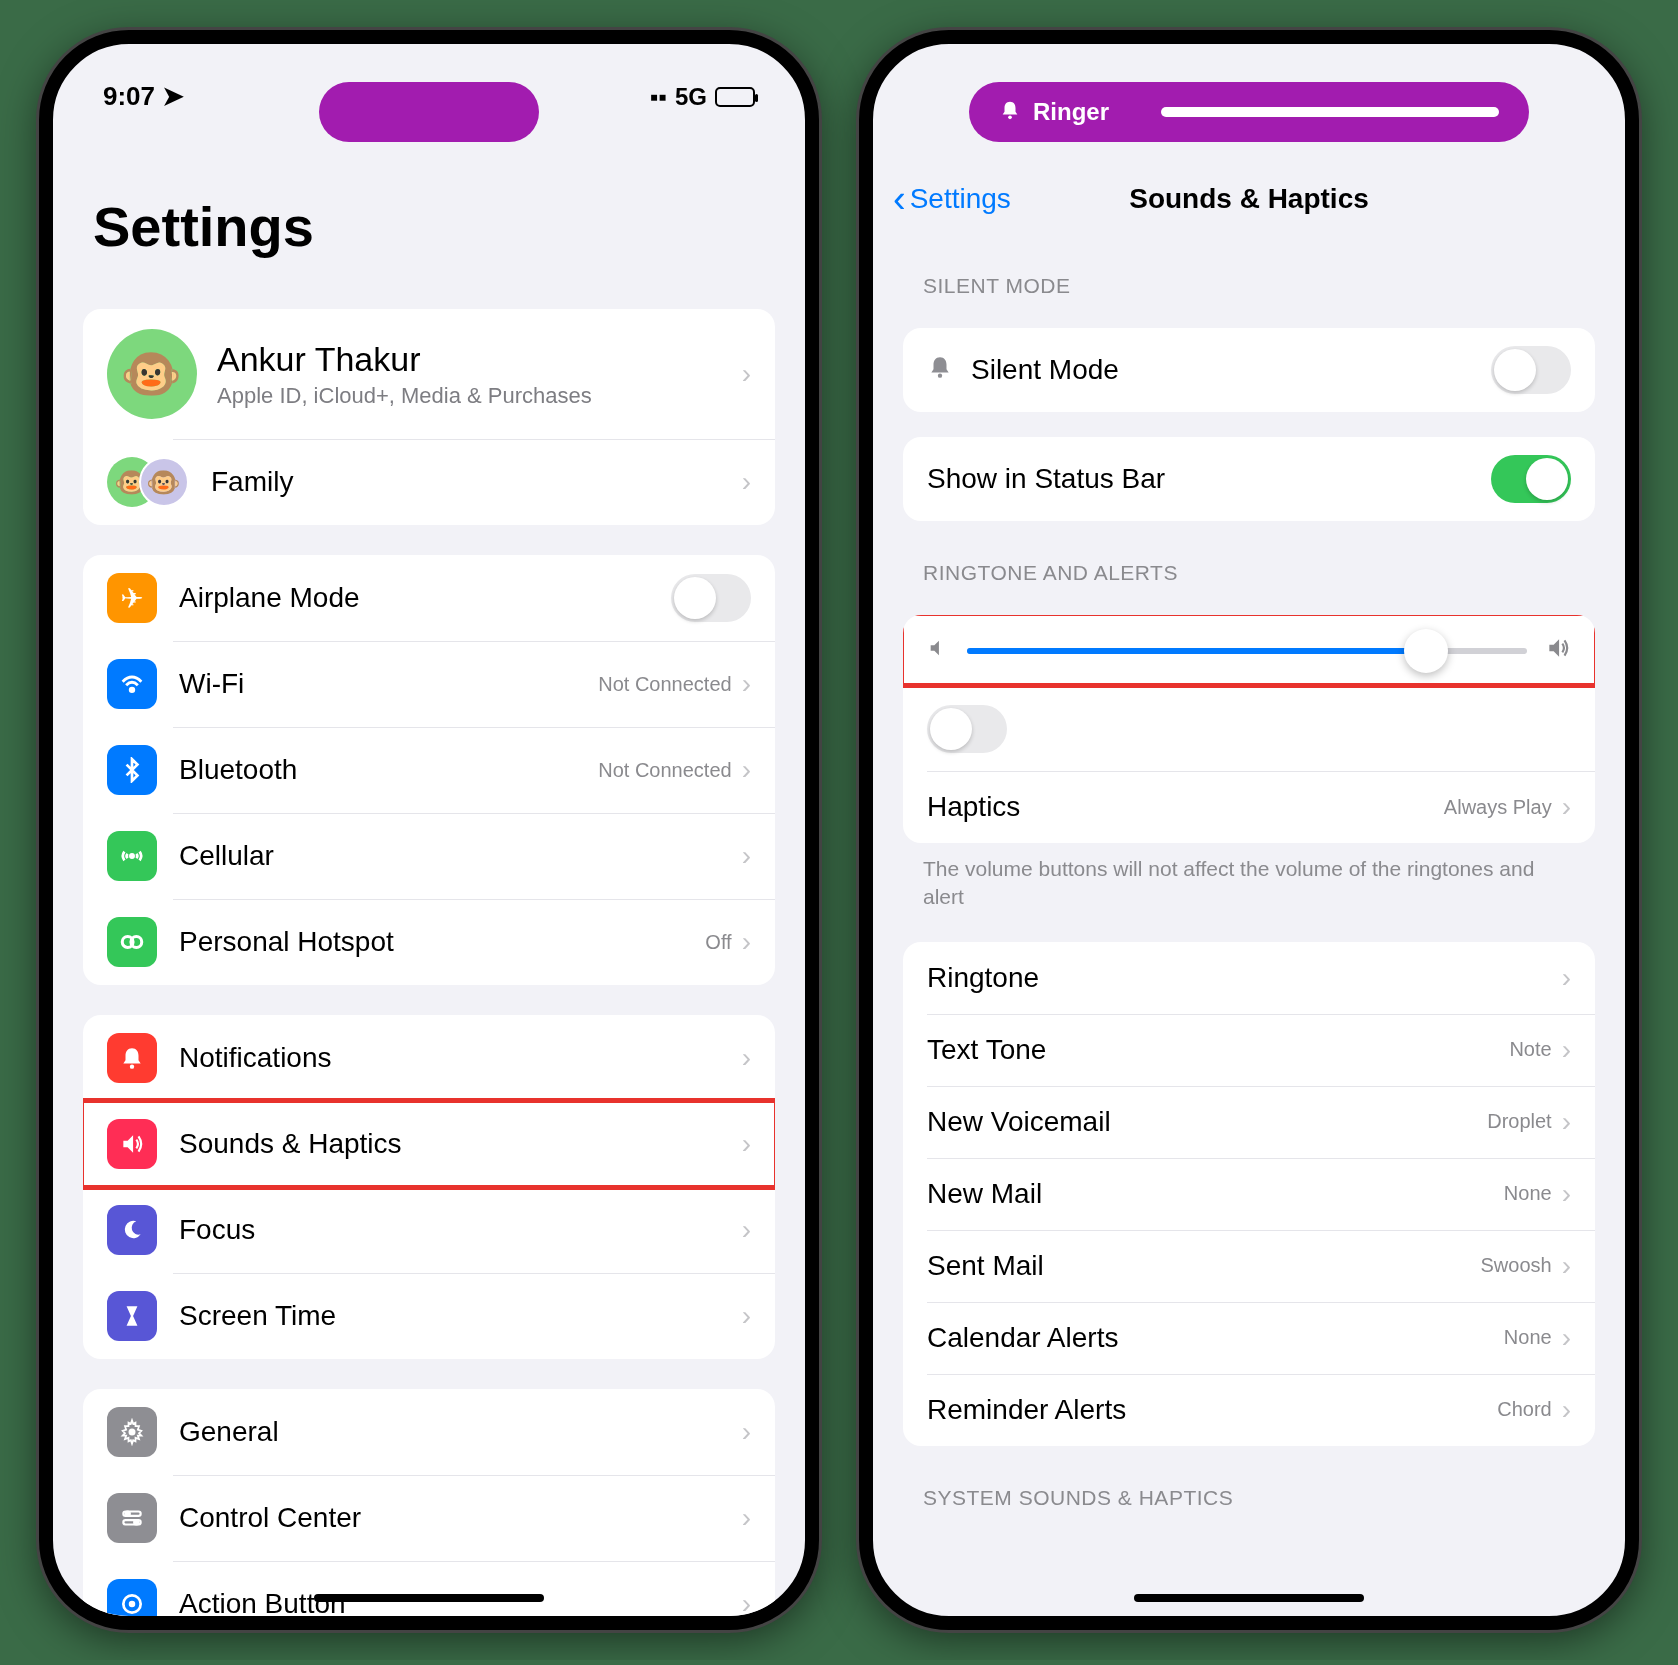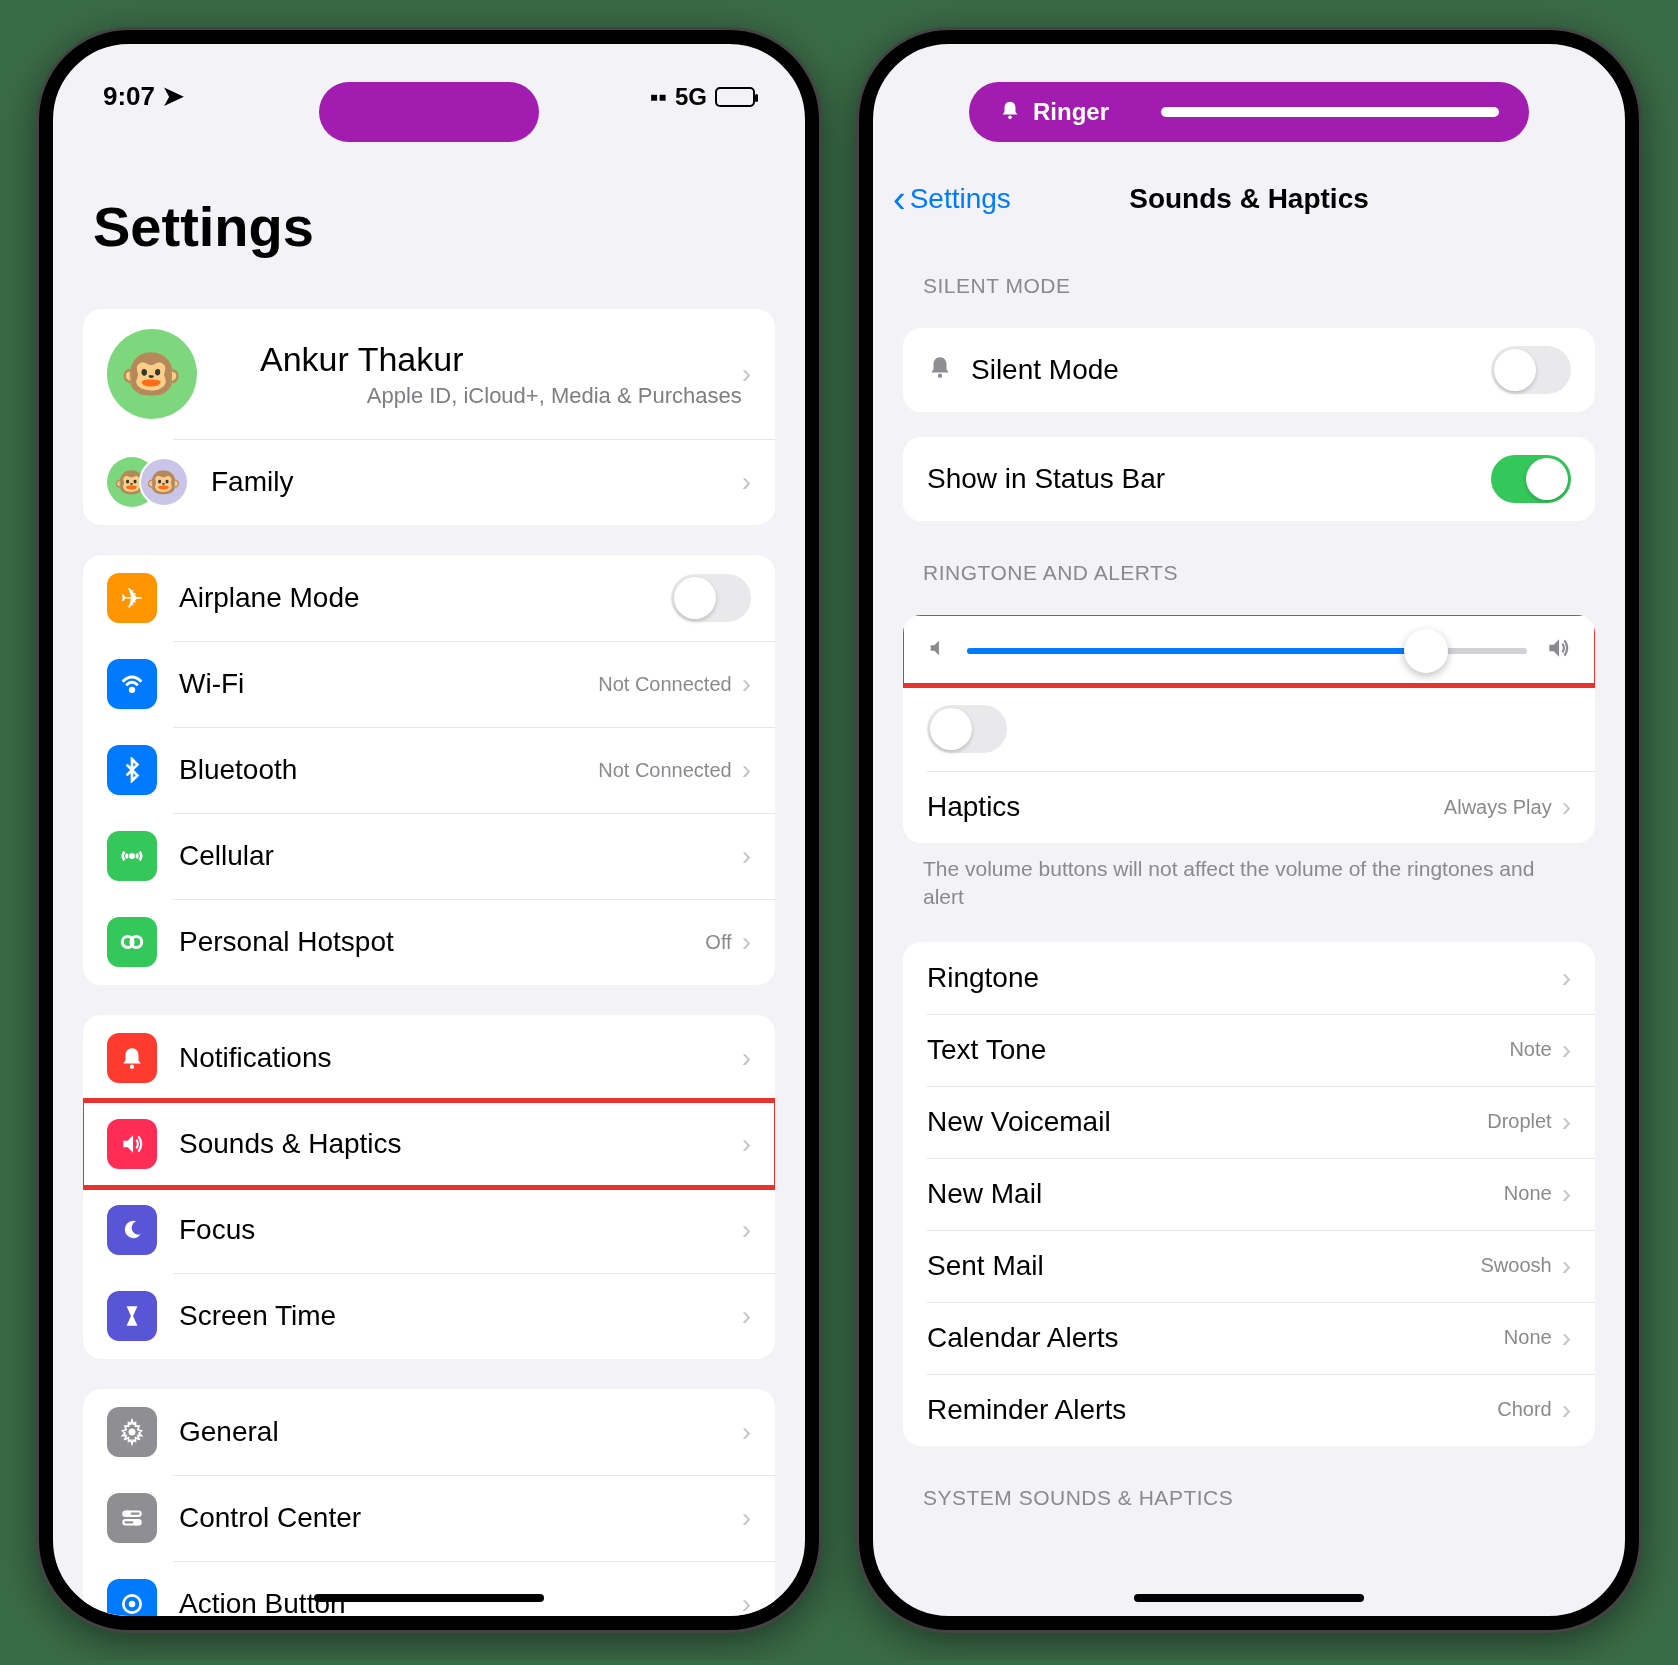--- a/index.html
+++ b/index.html
@@ -135,21 +135,21 @@
   }
   .row.no-icon + .row.no-icon::before { left: 24px; }
   .row.no-icon::before { left: 24px !important; }
   .icon-box {
     width: 50px; height: 50px; border-radius: 12px;
     display: flex; align-items: center; justify-content: center;
     color: #fff; font-size: 28px; flex: 0 0 50px;
     margin-right: 22px;
   }
   .row-label { font-size: 28px; color: #000; flex: 1; }
-  .row-sub { font-size: 22px; color: #7d7d82; margin-top: 4px; text-align: right; }
+  .row-sub { font-size: 22px; color: #7d7d82; margin-top: 4px; }
   .row-value { font-size: 20px; color: #8a8a8e; margin-right: 10px; }
   .chevron { color: #c5c5c8; font-size: 28px; }
 
   .toggle {
     width: 80px; height: 48px; border-radius: 24px; background: #e9e9eb;
     position: relative; flex: 0 0 80px;
   }
   .toggle .knob {
     width: 42px; height: 42px; background: #fff; border-radius: 50%;
     position: absolute; top: 3px; left: 3px;
@@ -190,21 +190,21 @@
 
   .home-indicator {
     position: absolute; bottom: 14px; left: 50%; transform: translateX(-50%);
     width: 230px; height: 8px; background: #000; border-radius: 4px;
   }
 
   .scroll { overflow-y: hidden; height: calc(100% - 90px); }
   .scroll2 { overflow-y: hidden; height: calc(100% - 170px); }
 
   .row.profile { padding: 20px 24px; }
-  .row.profile .row-label { font-size: 34px; font-weight: 500; margin-left: 43px; }
+  .row.profile .row-label { font-size: 34px; font-weight: 500; }
 </style>
 </head>
 <body>
 
 <div class="phone">
   <div class="island"></div>
   <div class="statusbar">
     <span><span>9:07</span> <span>➤</span></span>
     <span class="right">
       <span>▪▪</span>

